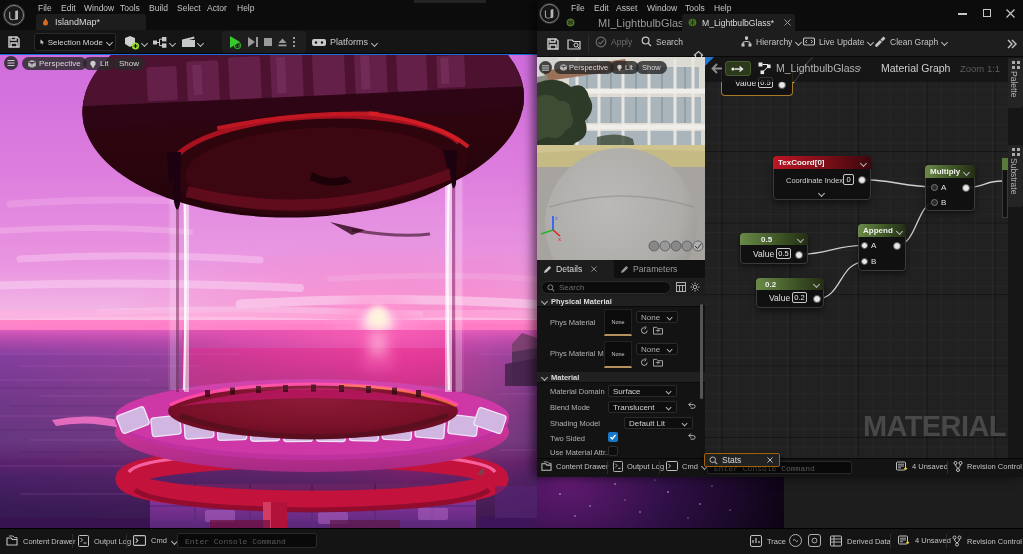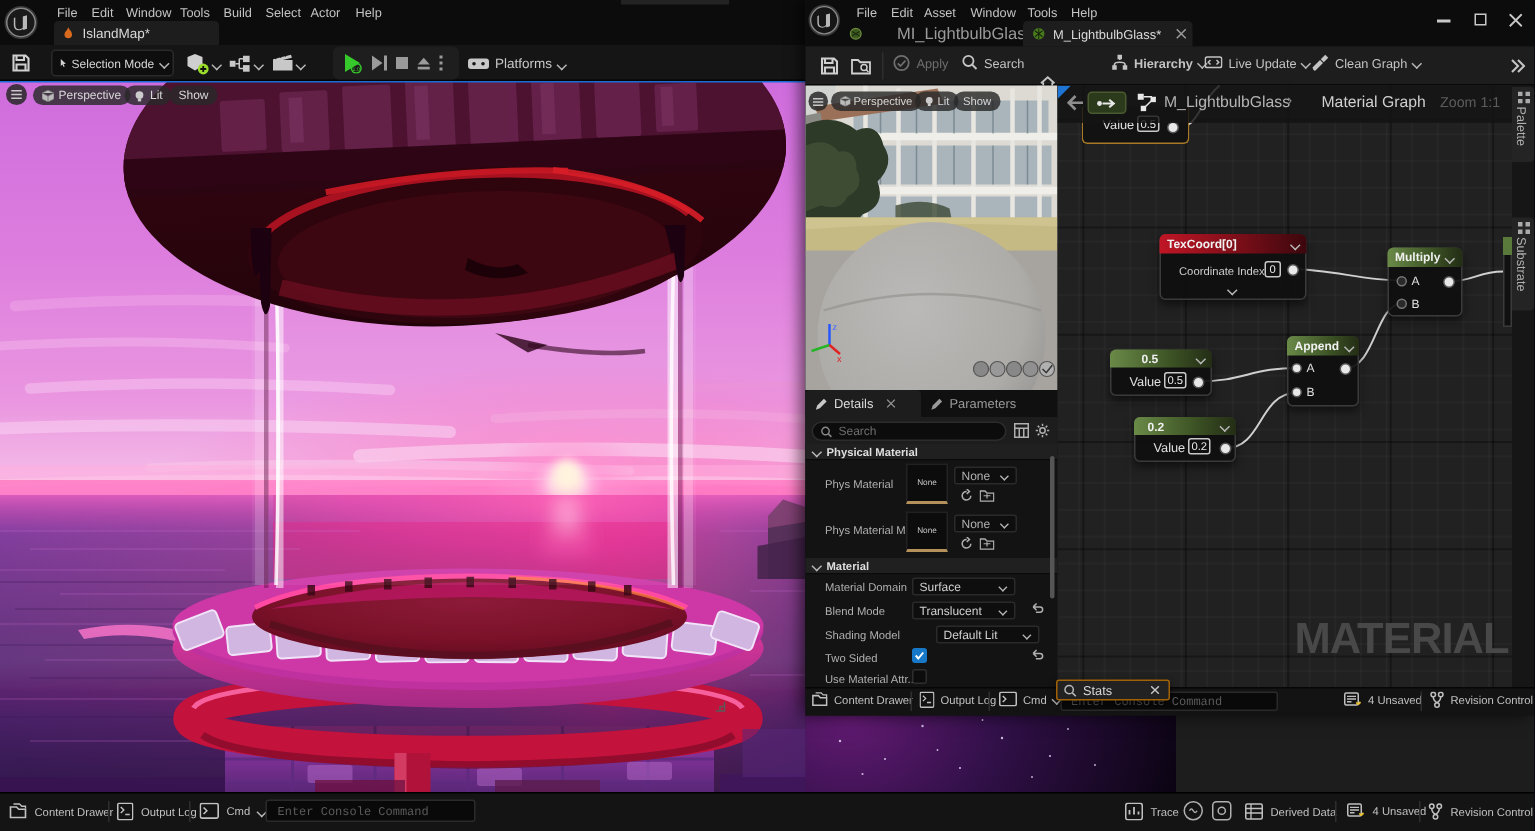--- a/index.html
+++ b/index.html
@@ -539,21 +539,21 @@
         </svg>
       <span style="font-size:8.5px;color:#c4c4c4;margin-top:28px;">Home</span>
     </div>
     <div class="abs row" style="left:204px;top:36px;gap:4px;">
       <svg width="11" height="11" viewBox="0 0 11 11">
           <path d="M5.5 1 V4 M2 10 V7 Q2 5.5 5.5 5.5 Q9 5.5 9 7 V10" fill="none" stroke="#c4c4c4" stroke-width="1.1"></path>
           <rect x="4" y="0.5" width="3" height="3" fill="#c4c4c4"></rect>
           <rect x="0.5" y="7.5" width="3" height="3" fill="#c4c4c4"></rect>
           <rect x="7.5" y="7.5" width="3" height="3" fill="#c4c4c4"></rect>
         </svg>
-      <span style="font-size:8.5px;color:#c4c4c4;font-weight:bold;">Hierarchy</span>
+      <span style="font-size:8.5px;color:#c4c4c4;">Hierarchy</span>
       <span class="chev"></span>
     </div>
     <div class="abs row" style="left:266px;top:36px;gap:4px;">
       <svg width="12" height="11" viewBox="0 0 12 11">
           <rect x="0.5" y="2" width="11" height="7" rx="1.4" fill="none" stroke="#c4c4c4" stroke-width="1.1"></rect>
           <path d="M4 4 L2.5 5.5 L4 7 M8 4 L9.5 5.5 L8 7" fill="none" stroke="#c4c4c4" stroke-width="1"></path>
         </svg>
       <span style="font-size:8.5px;color:#c4c4c4;">Live Update</span>
       <span class="chev"></span>
     </div>

